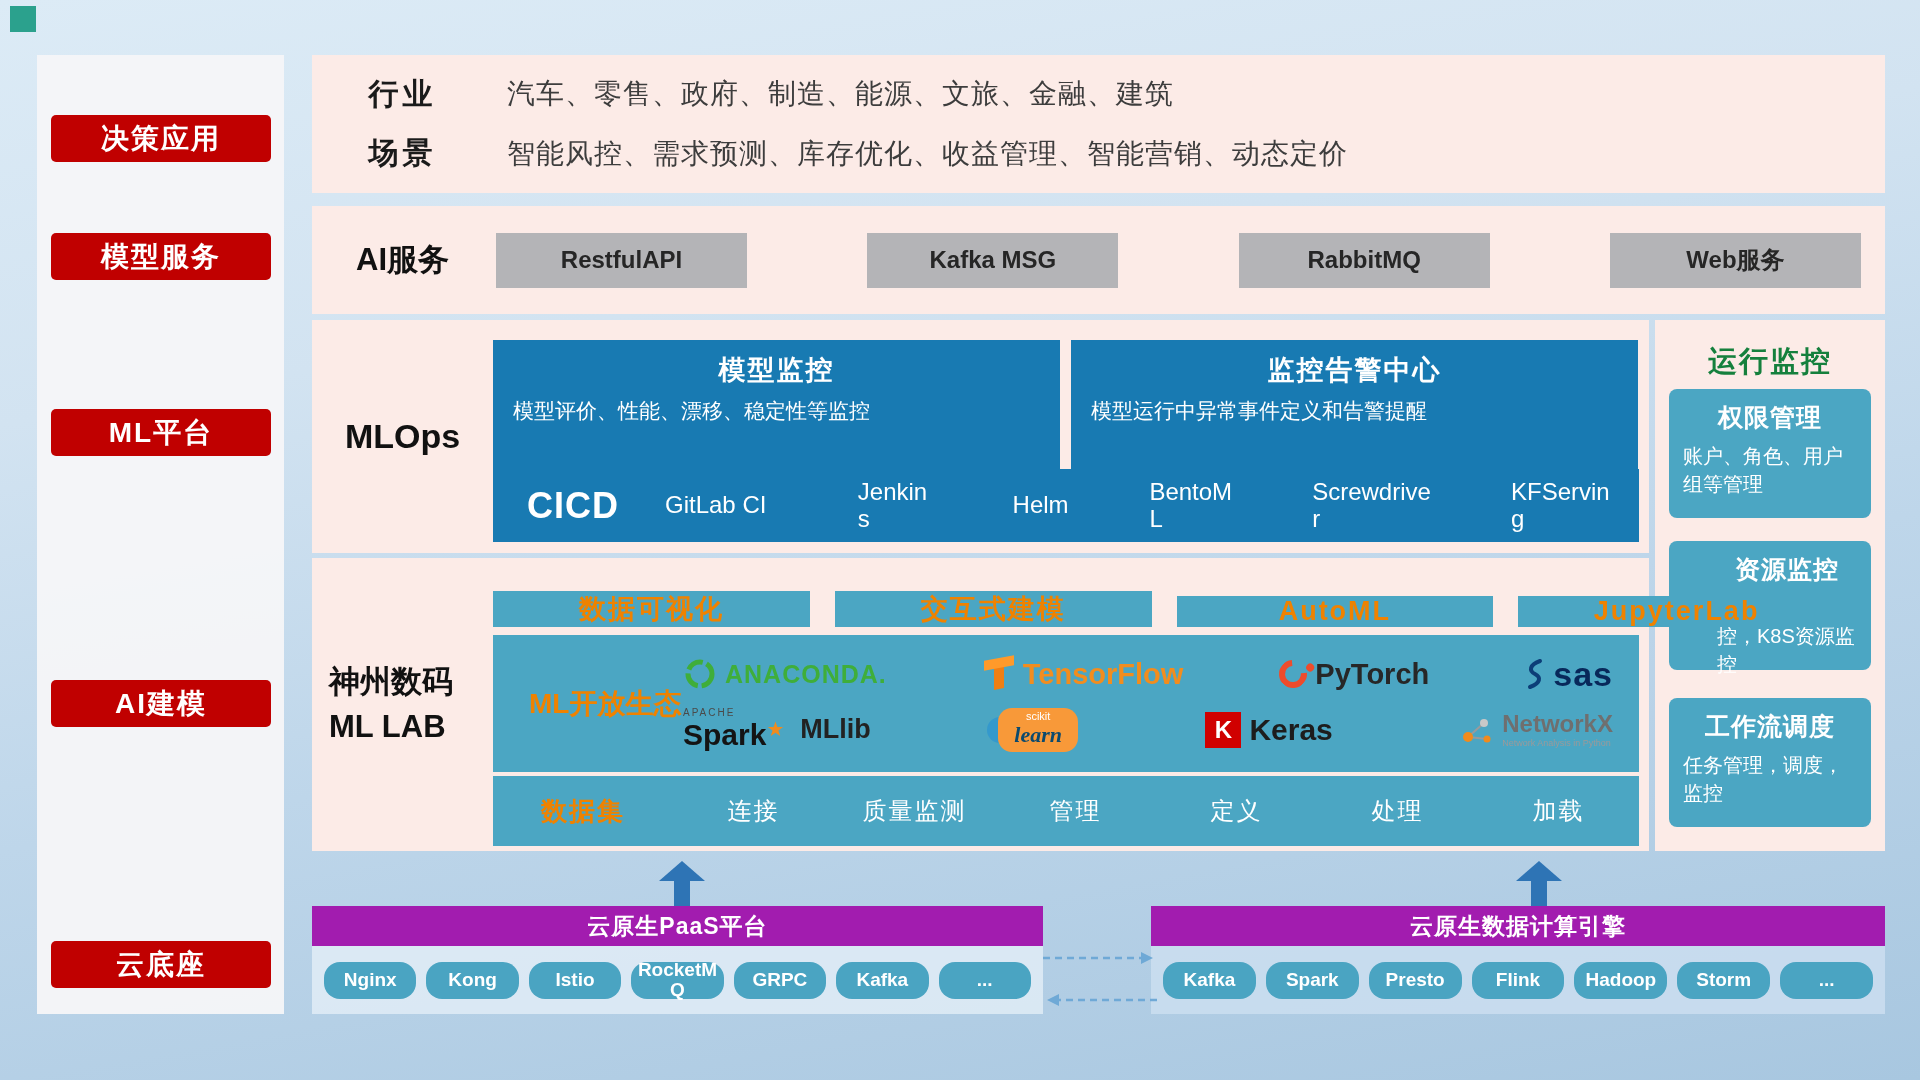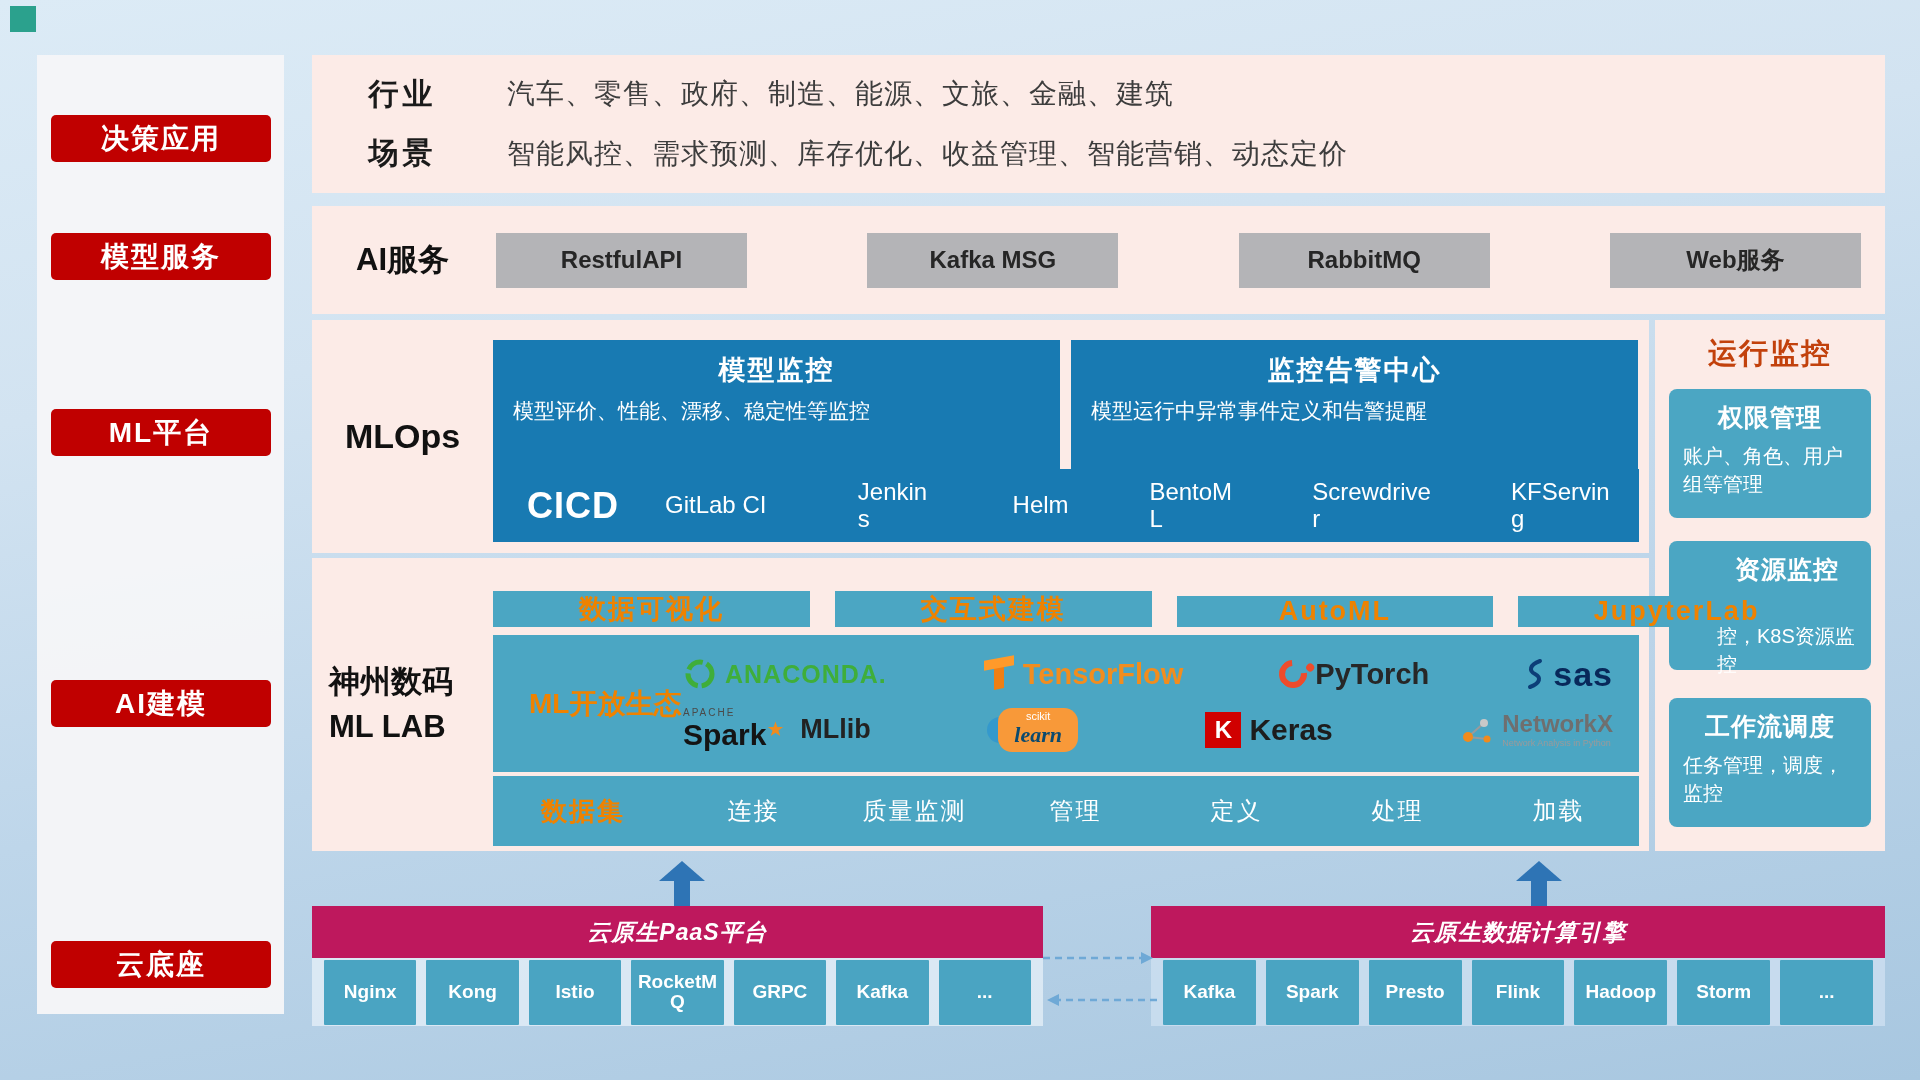--- a/index.html
+++ b/index.html
@@ -39,21 +39,21 @@
   .blue-card h3{font-size:27px;text-align:center;margin-bottom:8px;font-weight:bold;letter-spacing:2px;}
   .blue-card p{font-size:21px;line-height:1.4;}
   #cicd-bar{position:absolute;left:181px;top:149px;width:1146px;height:73px;background:#187ab2;
     display:flex;align-items:center;padding:0 28px 0 34px;}
   .cicd-label{font-size:36px;font-weight:bold;color:#fff;margin-right:46px;letter-spacing:1px;}
   #cicd-tools{flex:1;display:flex;justify-content:space-between;align-items:center;}
   .cicd-tool{color:#fff;font-size:24px;line-height:1.1;word-break:break-all;}
   .ct0{width:118px;} .ct1{width:80px;} .ct2{width:62px;} .ct3{width:88px;} .ct4{width:124px;} .ct5{width:100px;}
   
   #col-monitor{left:1655px;top:320px;width:230px;height:531px;}
-  #col-monitor h2{text-align:center;padding-top:14px;font-size:29px;color:#c2410c;font-weight:bold;letter-spacing:2px;}
+  #col-monitor h2{text-align:center;padding-top:22px;font-size:29px;color:#15803d;font-weight:bold;letter-spacing:2px;}
   .teal-card{position:absolute;left:14px;width:202px;height:129px;background:#4ba6c3;border-radius:8px;color:#fff;padding:12px 14px;}
   .teal-card h4{font-size:25px;text-align:center;font-weight:bold;margin-bottom:8px;letter-spacing:1px;}
   .teal-card p{font-size:20px;line-height:1.4;}
   .tc0{top:69px;} .tc1{top:221px;padding-left:48px;} .tc2{top:378px;}
   
   #row-mllab{left:312px;top:558px;width:1337px;height:293px;}
   .mllab-label{position:absolute;left:0;top:0;width:181px;height:100%;display:flex;flex-direction:column;justify-content:center;
     padding-left:17px;font-size:31px;font-weight:bold;color:#111;line-height:1.45;}
   #mllab-tabs{position:absolute;left:181px;top:8px;width:1342px;height:61px;display:flex;gap:25px;align-items:flex-end;}
   .tab{flex:1;background:#4ba6c3;display:flex;align-items:center;justify-content:center;color:#ef8200;
@@ -94,26 +94,26 @@
   .ds-item{flex:1;text-align:center;color:#fff;font-size:24px;letter-spacing:2px;}
   
   .up-arrow{position:absolute;width:46px;}
   .up-tri{width:0;height:0;border-left:23px solid transparent;border-right:23px solid transparent;border-bottom:20px solid #2e74b5;}
   .up-stem{width:16px;height:25px;background:#2e74b5;margin:0 auto;}
   #arrow1{left:659px;top:861px;} #arrow2{left:1516px;top:861px;}
   
   .cloud-panel{position:absolute;top:906px;height:108px;}
   #paas-panel{left:312px;width:731px;}
   #engine-panel{left:1151px;width:734px;}
-  .cloud-header{height:52px;background:#be185d;color:#fff;font-size:23px;font-weight:bold;
-    display:flex;align-items:center;justify-content:center;letter-spacing:1px;font-style:italic;}
+  .cloud-header{height:40px;background:#a21caf;color:#fff;font-size:23px;font-weight:bold;
+    display:flex;align-items:center;justify-content:center;letter-spacing:1px;}
   .cloud-body{height:68px;display:flex;align-items:center;gap:10px;padding:0 12px;}
   #paas-panel .cloud-body{background:rgba(231,240,248,.75);}
   #engine-panel .cloud-body{background:rgba(203,222,240,.85);}
-  .cloud-btn{flex:1;height:65px;background:#4aa4c2;border-radius:1px;color:#fff;font-size:19px;font-weight:bold;
+  .cloud-btn{flex:1;height:37px;background:#4aa4c2;border-radius:16px;color:#fff;font-size:19px;font-weight:bold;
     display:flex;align-items:center;justify-content:center;text-align:center;word-break:break-all;line-height:1.05;padding:0 3px;}
   #dashed-arrows{position:absolute;left:1041px;top:936px;}
 </style>
 </head>
 <body>
 
 <div id="corner"></div>
 
 <aside id="sidebar">
   <div class="badge b0">决策应用</div>

